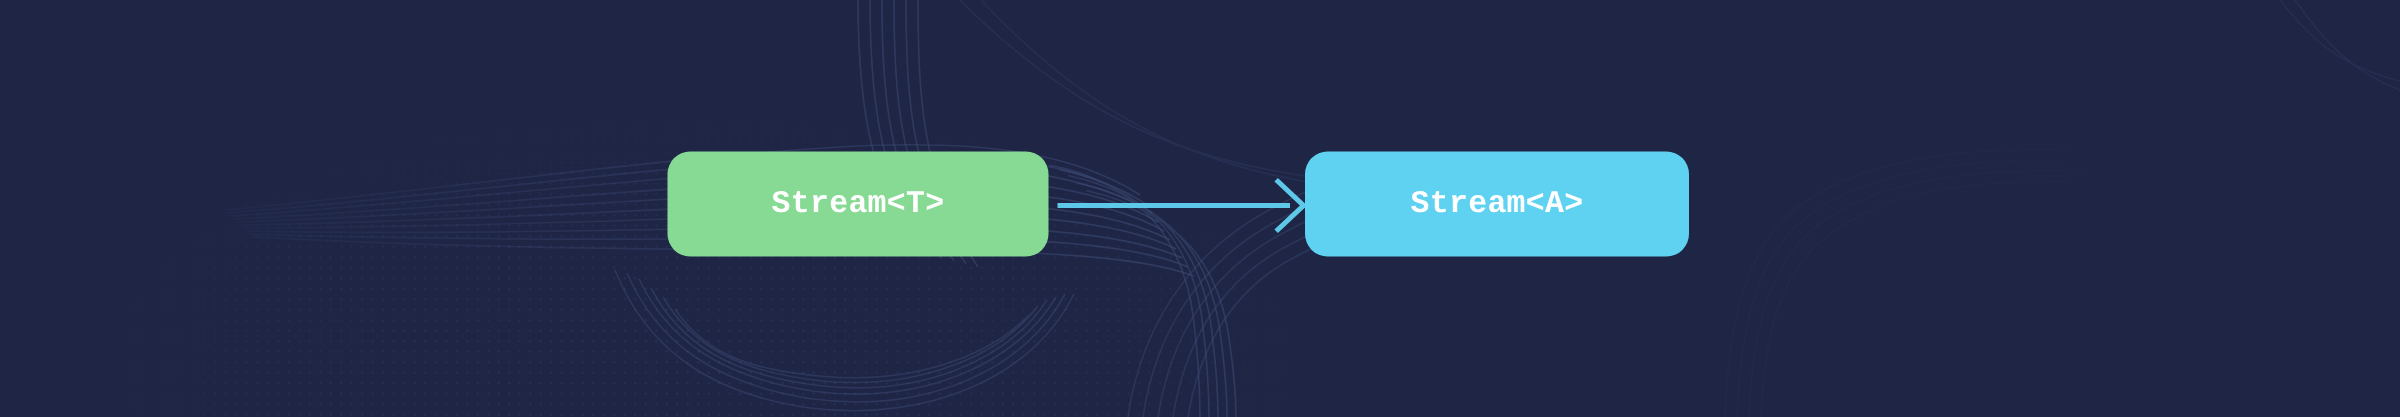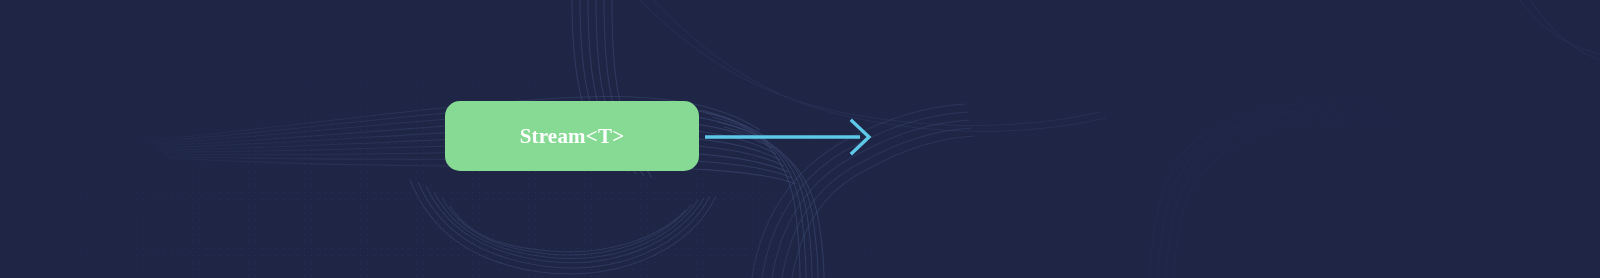--- a/index.html
+++ b/index.html
@@ -6,21 +6,21 @@
     margin: 0;
     padding: 0;
     background: #1e2545;
   }
   #canvas {
     position: relative;
     width: 1600px;
     height: 278px;
     overflow: hidden;
     background: #1e2545;
-    font-family: Liberation Serif, serif;
+    font-family: Liberation Mono, monospace;
   }
   #bg-art {
     position: absolute;
     inset: 0;
     width: 1600px;
     height: 278px;
     pointer-events: none;
   }
   #bg-dots {
     position: absolute;
@@ -167,14 +167,17 @@
 
   <div class="node" id="node-source">
     <span class="node-label">Stream&lt;T&gt;</span>
   </div>
 
   <svg id="arrow-layer" viewBox="0 0 176 42">
     <line x1="5" y1="21" x2="160" y2="21" stroke="#5ec8e8" stroke-width="3.4" stroke-linecap="butt"></line>
     <polyline points="152,5 169,21 152,37" fill="none" stroke="#5ec8e8" stroke-width="3.4" stroke-linecap="square" stroke-linejoin="miter"></polyline>
   </svg>
 
+  <div class="node" id="node-target">
+    <span class="node-label">Stream&lt;A&gt;</span>
+  </div>
 
 </div>
 
 </body></html>

